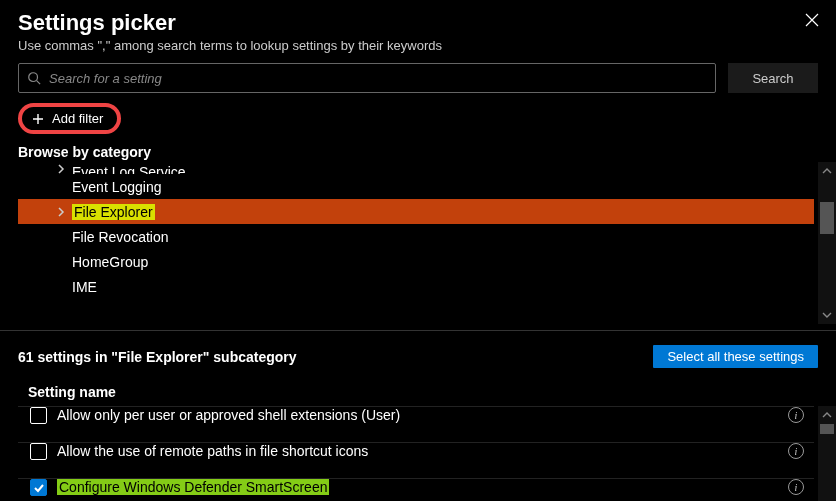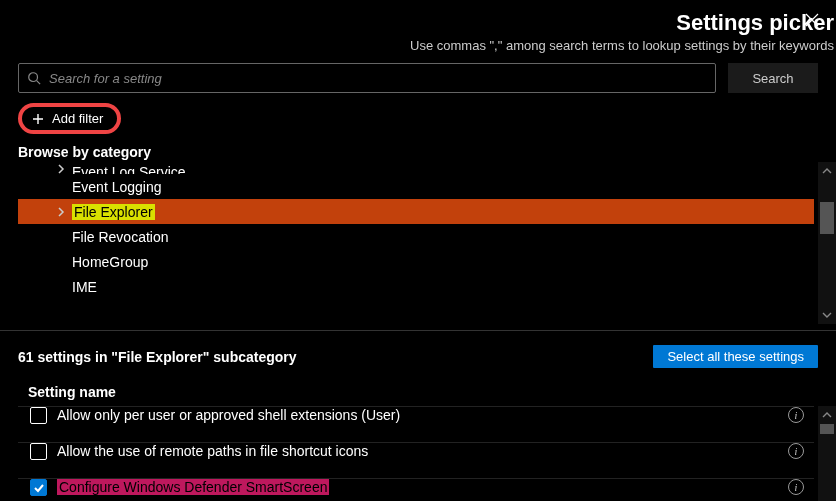--- a/index.html
+++ b/index.html
@@ -4,21 +4,21 @@
 <style>
   * { box-sizing: border-box; margin: 0; padding: 0; }
   html, body { width: 836px; height: 501px; overflow: hidden; }
   body {
     background: #000;
     color: #fff;
     font-family: "Segoe UI", Arial, sans-serif;
     font-size: 13px;
     position: relative;
   }
-  .header { padding: 10px 2px 4px 18px; text-align: right; }
+  .header { padding: 10px 26px 4px 18px; }
   .title { font-size: 22px; font-weight: 600; }
   .subtitle { color: #ccc; font-size: 13px; margin-top: 2px; }
   .close-btn {
     position: absolute; top: 10px; right: 14px;
     width: 20px; height: 20px; cursor: pointer;
     display:flex; align-items:center; justify-content:center;
   }
   .search-row { display:flex; gap:12px; padding: 6px 18px 4px 18px; align-items:center;}
   .search-wrap {
     flex: 1; border: 1px solid #666; border-radius: 2px; height: 30px;
@@ -78,21 +78,21 @@
   .setting-row {
     height: 36px; display:flex; align-items:flex-start; border-top:1px solid #222;
     padding-left: 12px; position:relative; cursor:pointer;
   }
   .setting-row .cb {
     width:17px; height:17px; border:1.5px solid #fff; border-radius:2px;
     flex-shrink:0; display:flex; align-items:center; justify-content:center;
   }
   .setting-row .cb.checked { background:#0078d4; border-color:#0078d4;}
   .setting-row .s-label { margin-left:10px; font-size:14px;}
-  .setting-row.hl .s-label { background:#be185d; color:#000; padding:0 2px;}
+  .setting-row.hl .s-label { background:#84cc16; color:#000; padding:0 2px;}
   .setting-row .info {
     position:absolute; right:10px; width:16px; height:16px;
     border:1px solid #999; border-radius:50%; color:#ccc;
     display:flex; align-items:center; justify-content:center; font-size:10px; font-style:italic;
     font-family: Georgia, serif;
   }
 </style>
 </head>
 <body>
 

